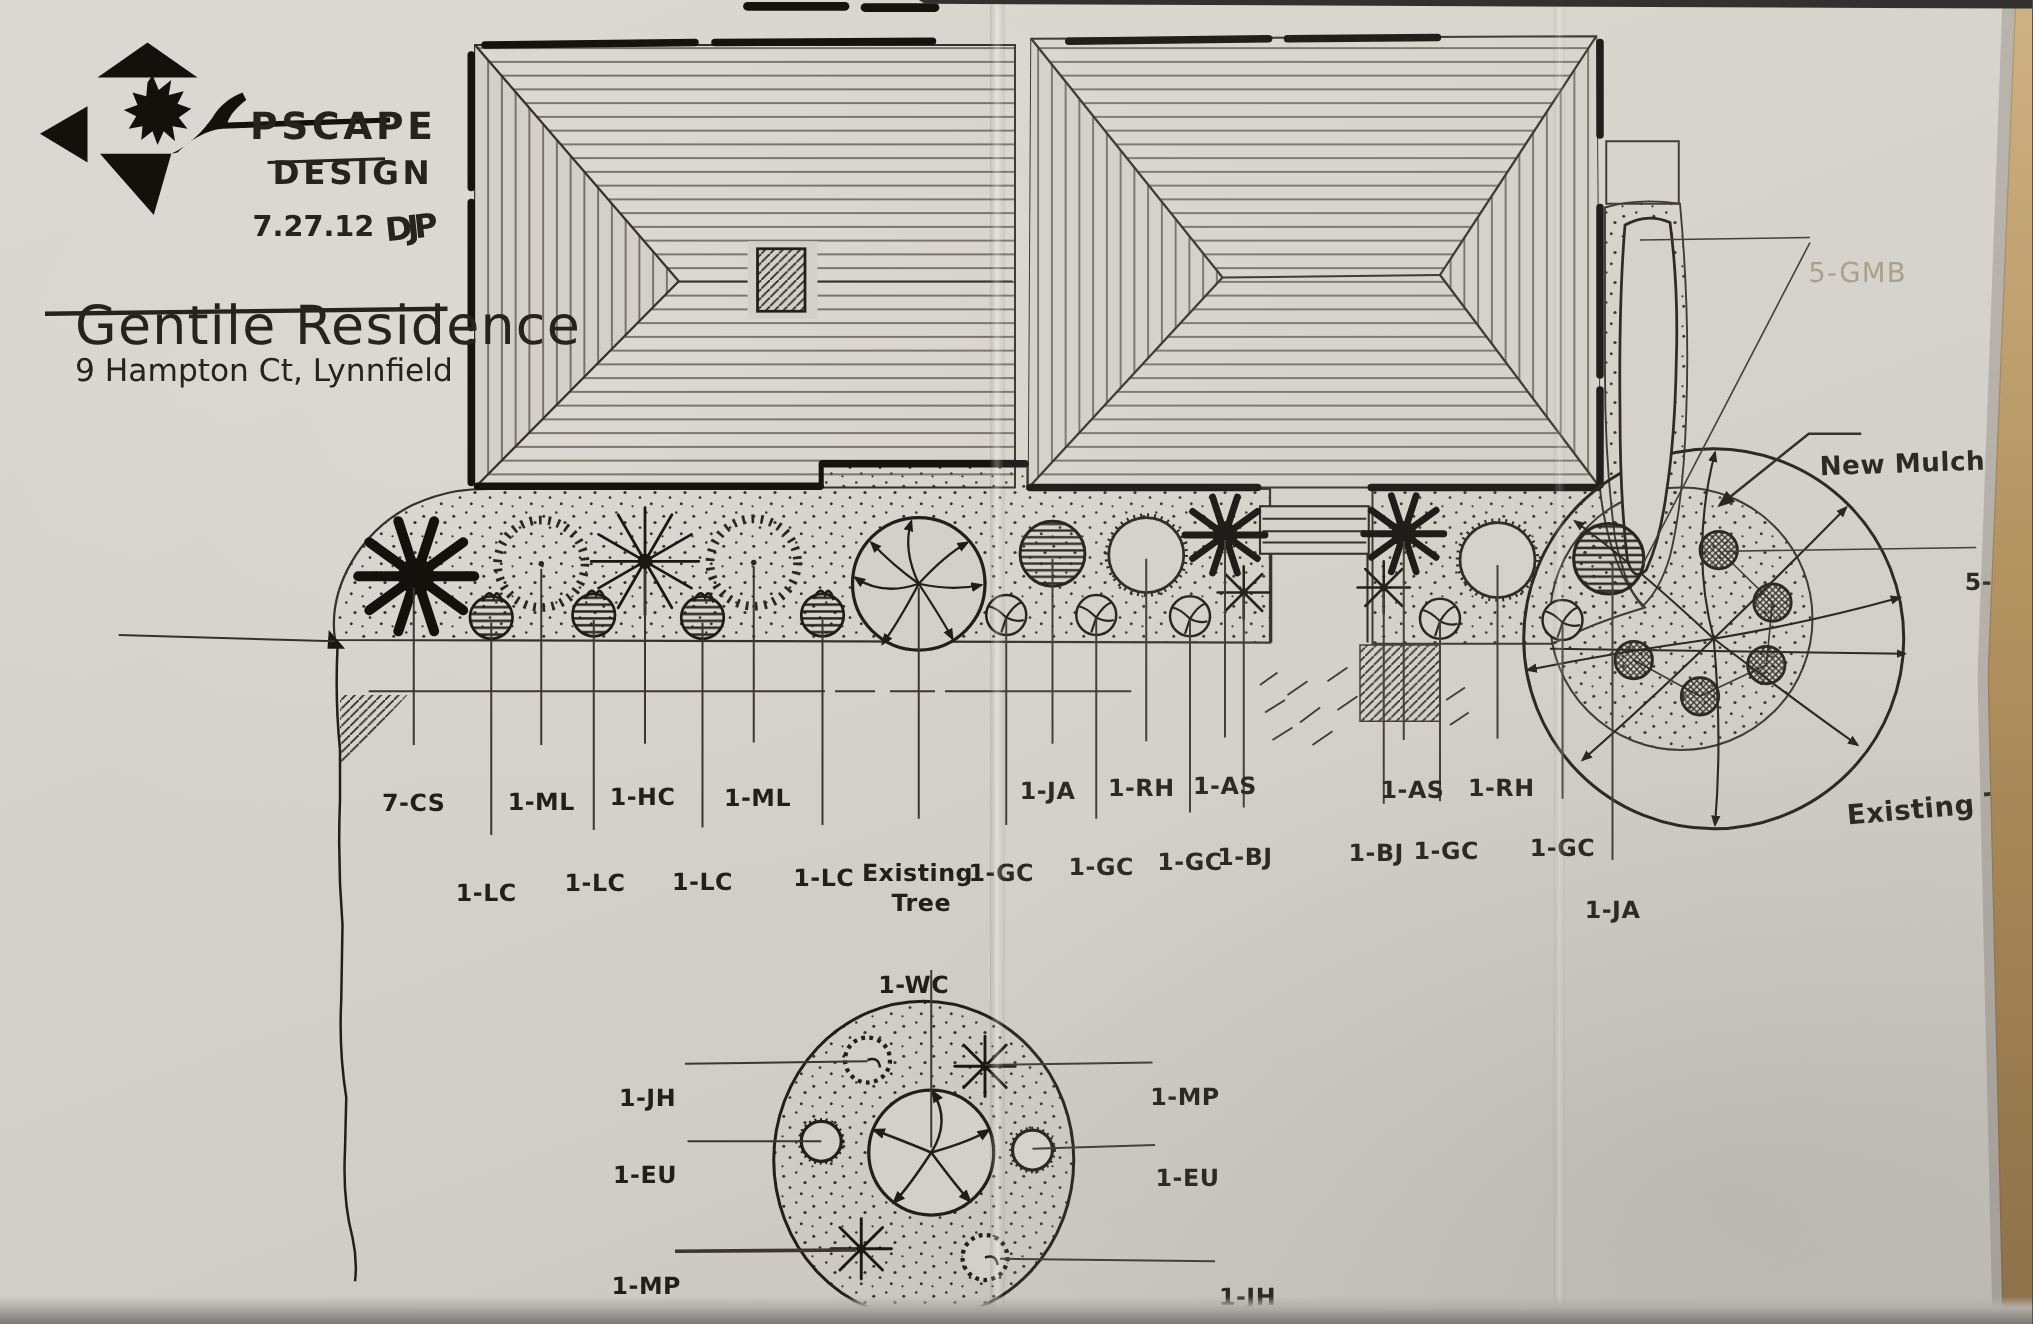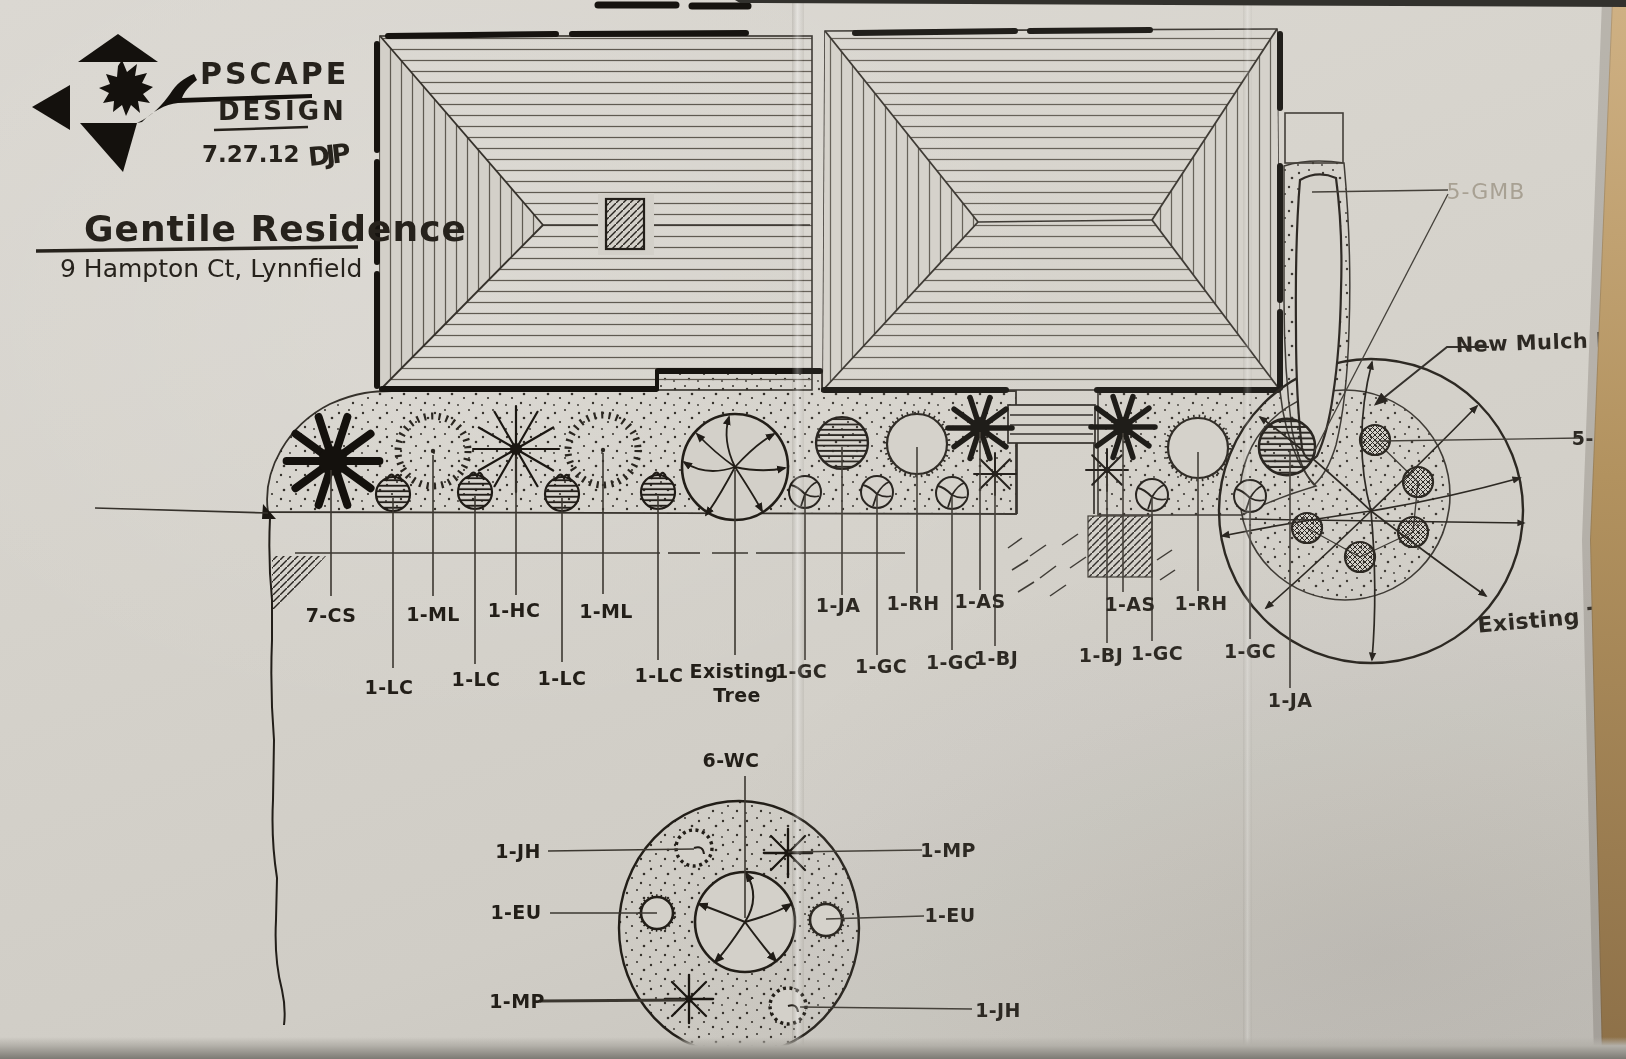--- a/index.html
+++ b/index.html
@@ -3,32 +3,32 @@
 <meta charset="utf-8">
 <style>
   html,body{margin:0;padding:0;background:#222;}
   .stage{position:relative;width:1626px;height:1059px;overflow:hidden;
          font-family:"DejaVu Sans",sans-serif;
          background:linear-gradient(160deg,#dbd8d2 0%,#d5d2cb 38%,#d0cdc6 68%,#c2bfb8 100%);}
   .paper-shade{position:absolute;inset:0;pointer-events:none;
          background:radial-gradient(900px 600px at 28% 30%, rgba(255,255,255,.12), rgba(0,0,0,0) 70%),
                     radial-gradient(1200px 700px at 85% 90%, rgba(60,55,45,.10), rgba(0,0,0,0) 60%);}
   svg.draw{position:absolute;left:0;top:0;z-index:2;}
-  .labels{position:absolute;inset:0;z-index:3;}
+  .labels{position:absolute;inset:0;z-index:3;margin-top:28px;}
   .lbl{position:absolute;transform:translate(-50%,-50%);white-space:nowrap;
        color:#221e18;font-size:19px;font-weight:bold;letter-spacing:.4px;}
   .lbl.pencil{color:#a49c8e;font-weight:normal;font-size:22px;letter-spacing:1px;}
   .lbl.note{font-size:21px;font-weight:bold;}
   .titleblock .t{position:absolute;color:#26221c;}
   .firm1{left:200px;top:56px;font-size:30px;letter-spacing:3px;font-weight:bold;}
   .firm2{left:218px;top:96px;font-size:26px;letter-spacing:3px;font-weight:bold;}
   .dateline{left:202px;top:138px;font-size:23px;font-weight:bold;}
   .dateline .init{font-weight:bold;letter-spacing:-4px;display:inline-block;
        transform:rotate(-6deg) translateY(2px);font-size:26px;}
-  .ptitle{left:84px;top:208px;font-size:36px;letter-spacing:1px;font-weight:bold;}
+  .ptitle{left:60px;top:208px;font-size:43px;letter-spacing:1px;}
   .paddr{left:60px;top:254px;font-size:25px;}
   .overlays{position:absolute;inset:0;z-index:4;pointer-events:none;}
   .crease1{position:absolute;left:792px;top:0;width:12px;height:1059px;
        background:linear-gradient(90deg,rgba(55,50,40,.13),rgba(255,255,255,.30) 45%,rgba(55,50,40,.08));}
   .crease2{position:absolute;left:1243px;top:0;width:9px;height:1059px;
        background:linear-gradient(90deg,rgba(55,50,40,.08),rgba(255,255,255,.18) 50%,rgba(55,50,40,.05));}
   .halftone{position:absolute;left:804px;top:0;right:0;height:1059px;background:rgba(255,255,255,.05);}
   .tableedge{position:absolute;inset:0;
        clip-path:polygon(1612px 0px,1626px 0px,1626px 1059px,1602px 1059px,1590px 540px);
        background:linear-gradient(180deg,#cfb184 0%,#b2925f 45%,#8d7048 100%);}
@@ -404,21 +404,21 @@
     <div class="lbl" style="left:737px;top:695px">Tree</div>
     <div class="lbl" style="left:801px;top:671px">1-GC</div>
     <div class="lbl" style="left:881px;top:666px">1-GC</div>
     <div class="lbl" style="left:952px;top:662px">1-GC</div>
     <div class="lbl" style="left:996px;top:658px">1-BJ</div>
     <div class="lbl" style="left:1101px;top:655px">1-BJ</div>
     <div class="lbl" style="left:1157px;top:653px">1-GC</div>
     <div class="lbl" style="left:1250px;top:651px">1-GC</div>
     <div class="lbl" style="left:1290px;top:700px">1-JA</div>
 
-    <div class="lbl" style="left:731px;top:760px">6-WC</div>
+    <div class="lbl" style="left:731px;top:760px">1-WC</div>
     <div class="lbl" style="left:518px;top:851px">1-JH</div>
     <div class="lbl" style="left:948px;top:850px">1-MP</div>
     <div class="lbl" style="left:516px;top:912px">1-EU</div>
     <div class="lbl" style="left:950px;top:915px">1-EU</div>
     <div class="lbl" style="left:517px;top:1001px">1-MP</div>
     <div class="lbl" style="left:998px;top:1010px">1-JH</div>
 
     <div class="lbl pencil" style="left:1486px;top:191px">5-GMB</div>
     <div class="lbl note" style="left:1549px;top:342px;transform:translate(-50%,-50%) rotate(-2deg)">New Mulch Bed</div>
     <div class="lbl" style="left:1598px;top:438px">5-HS</div>

